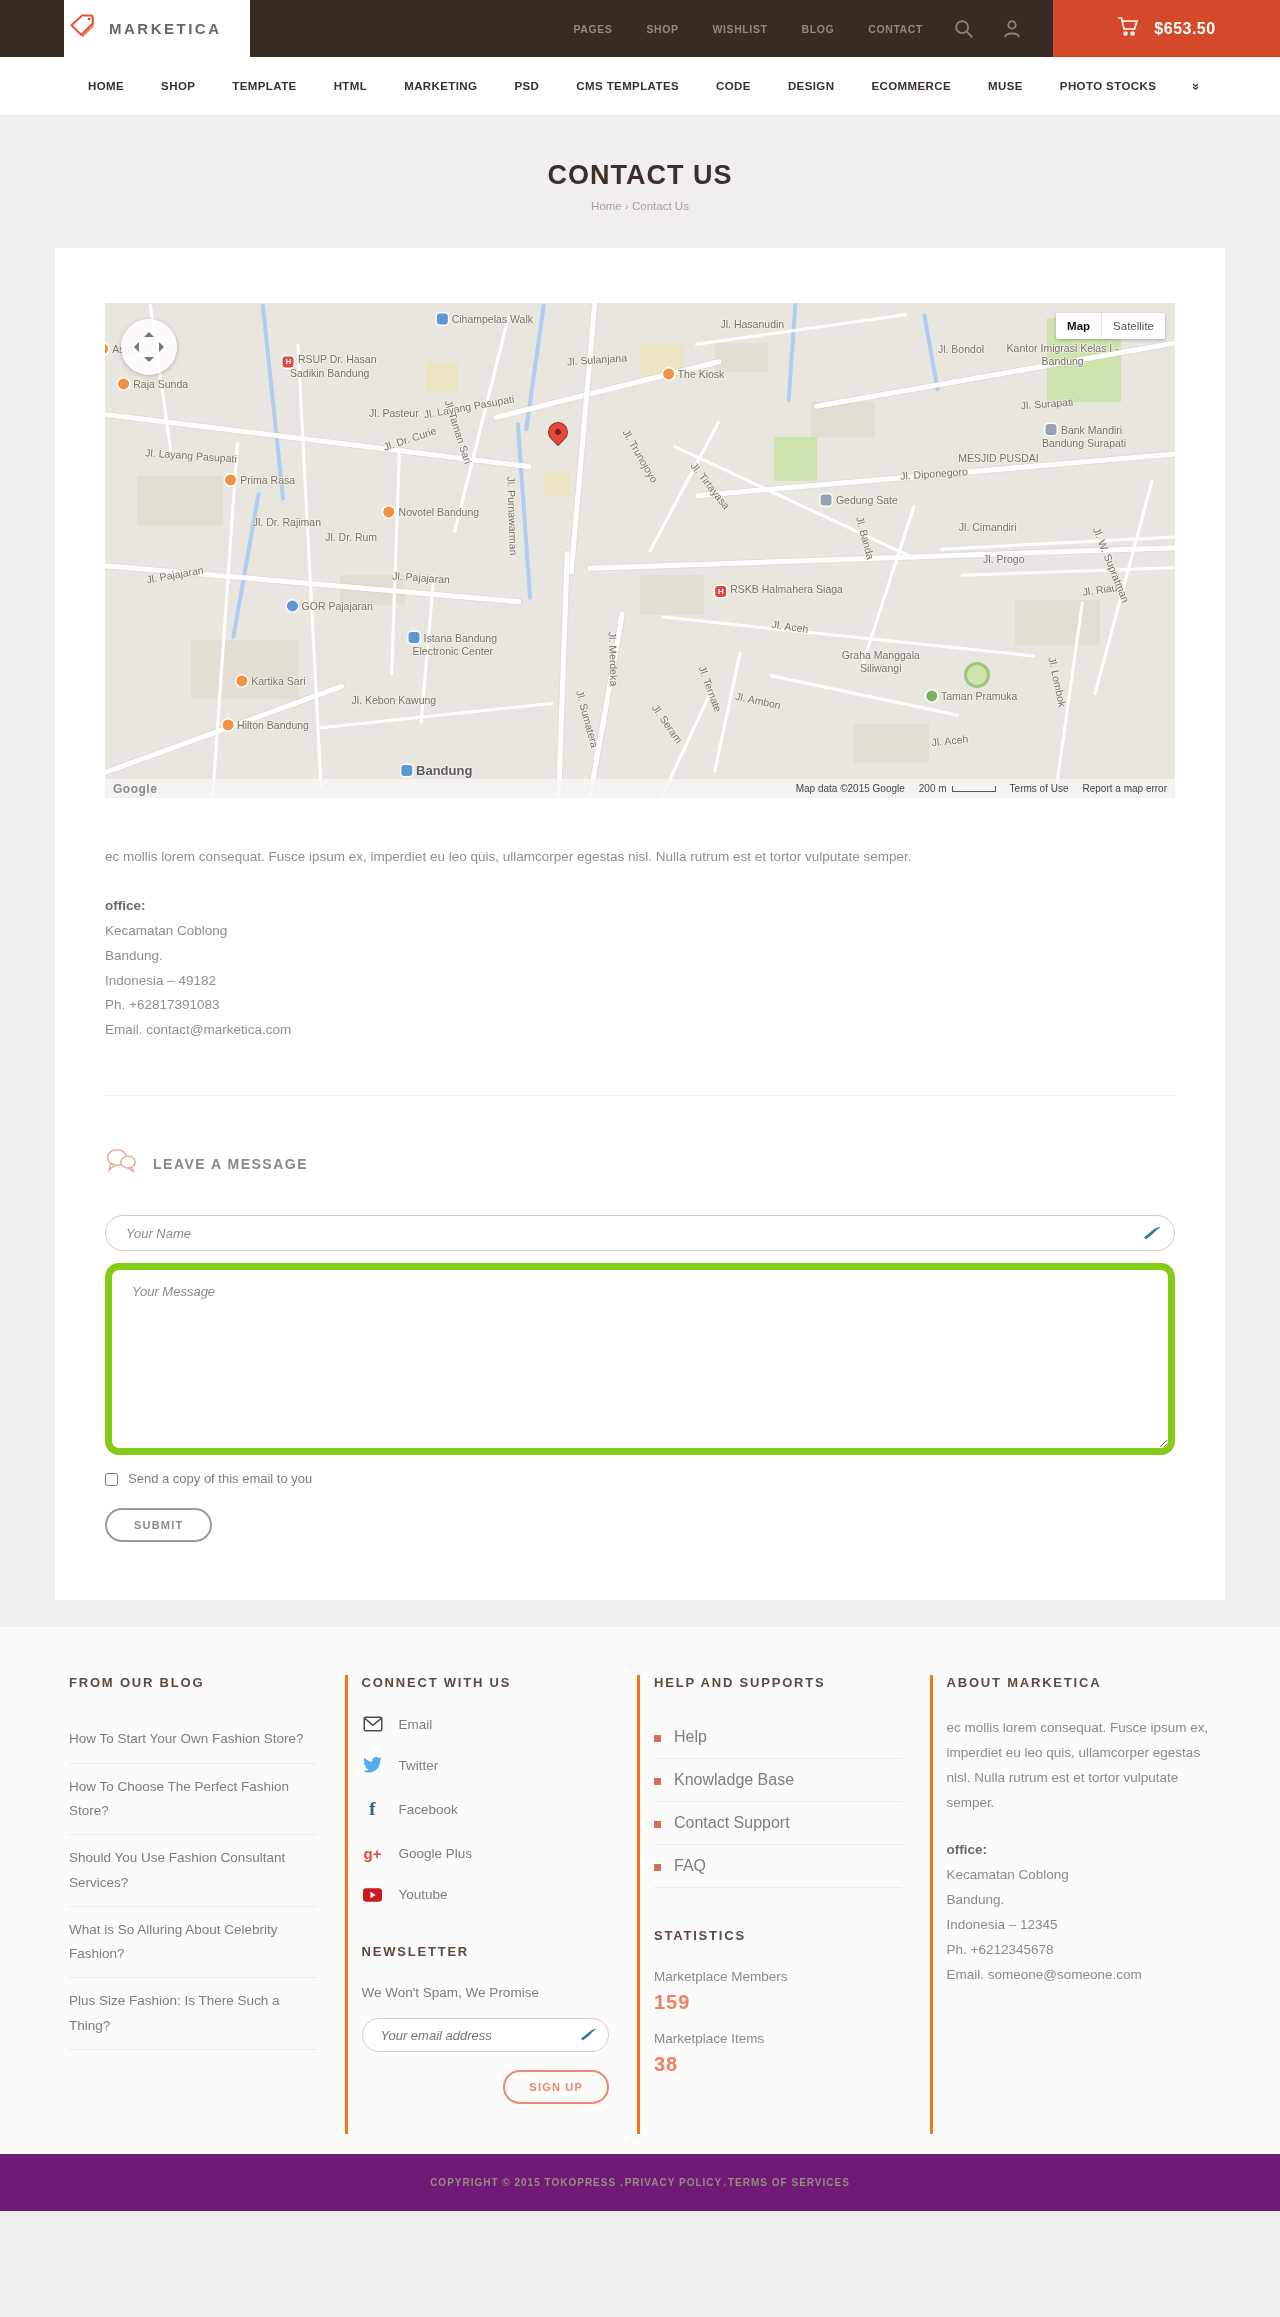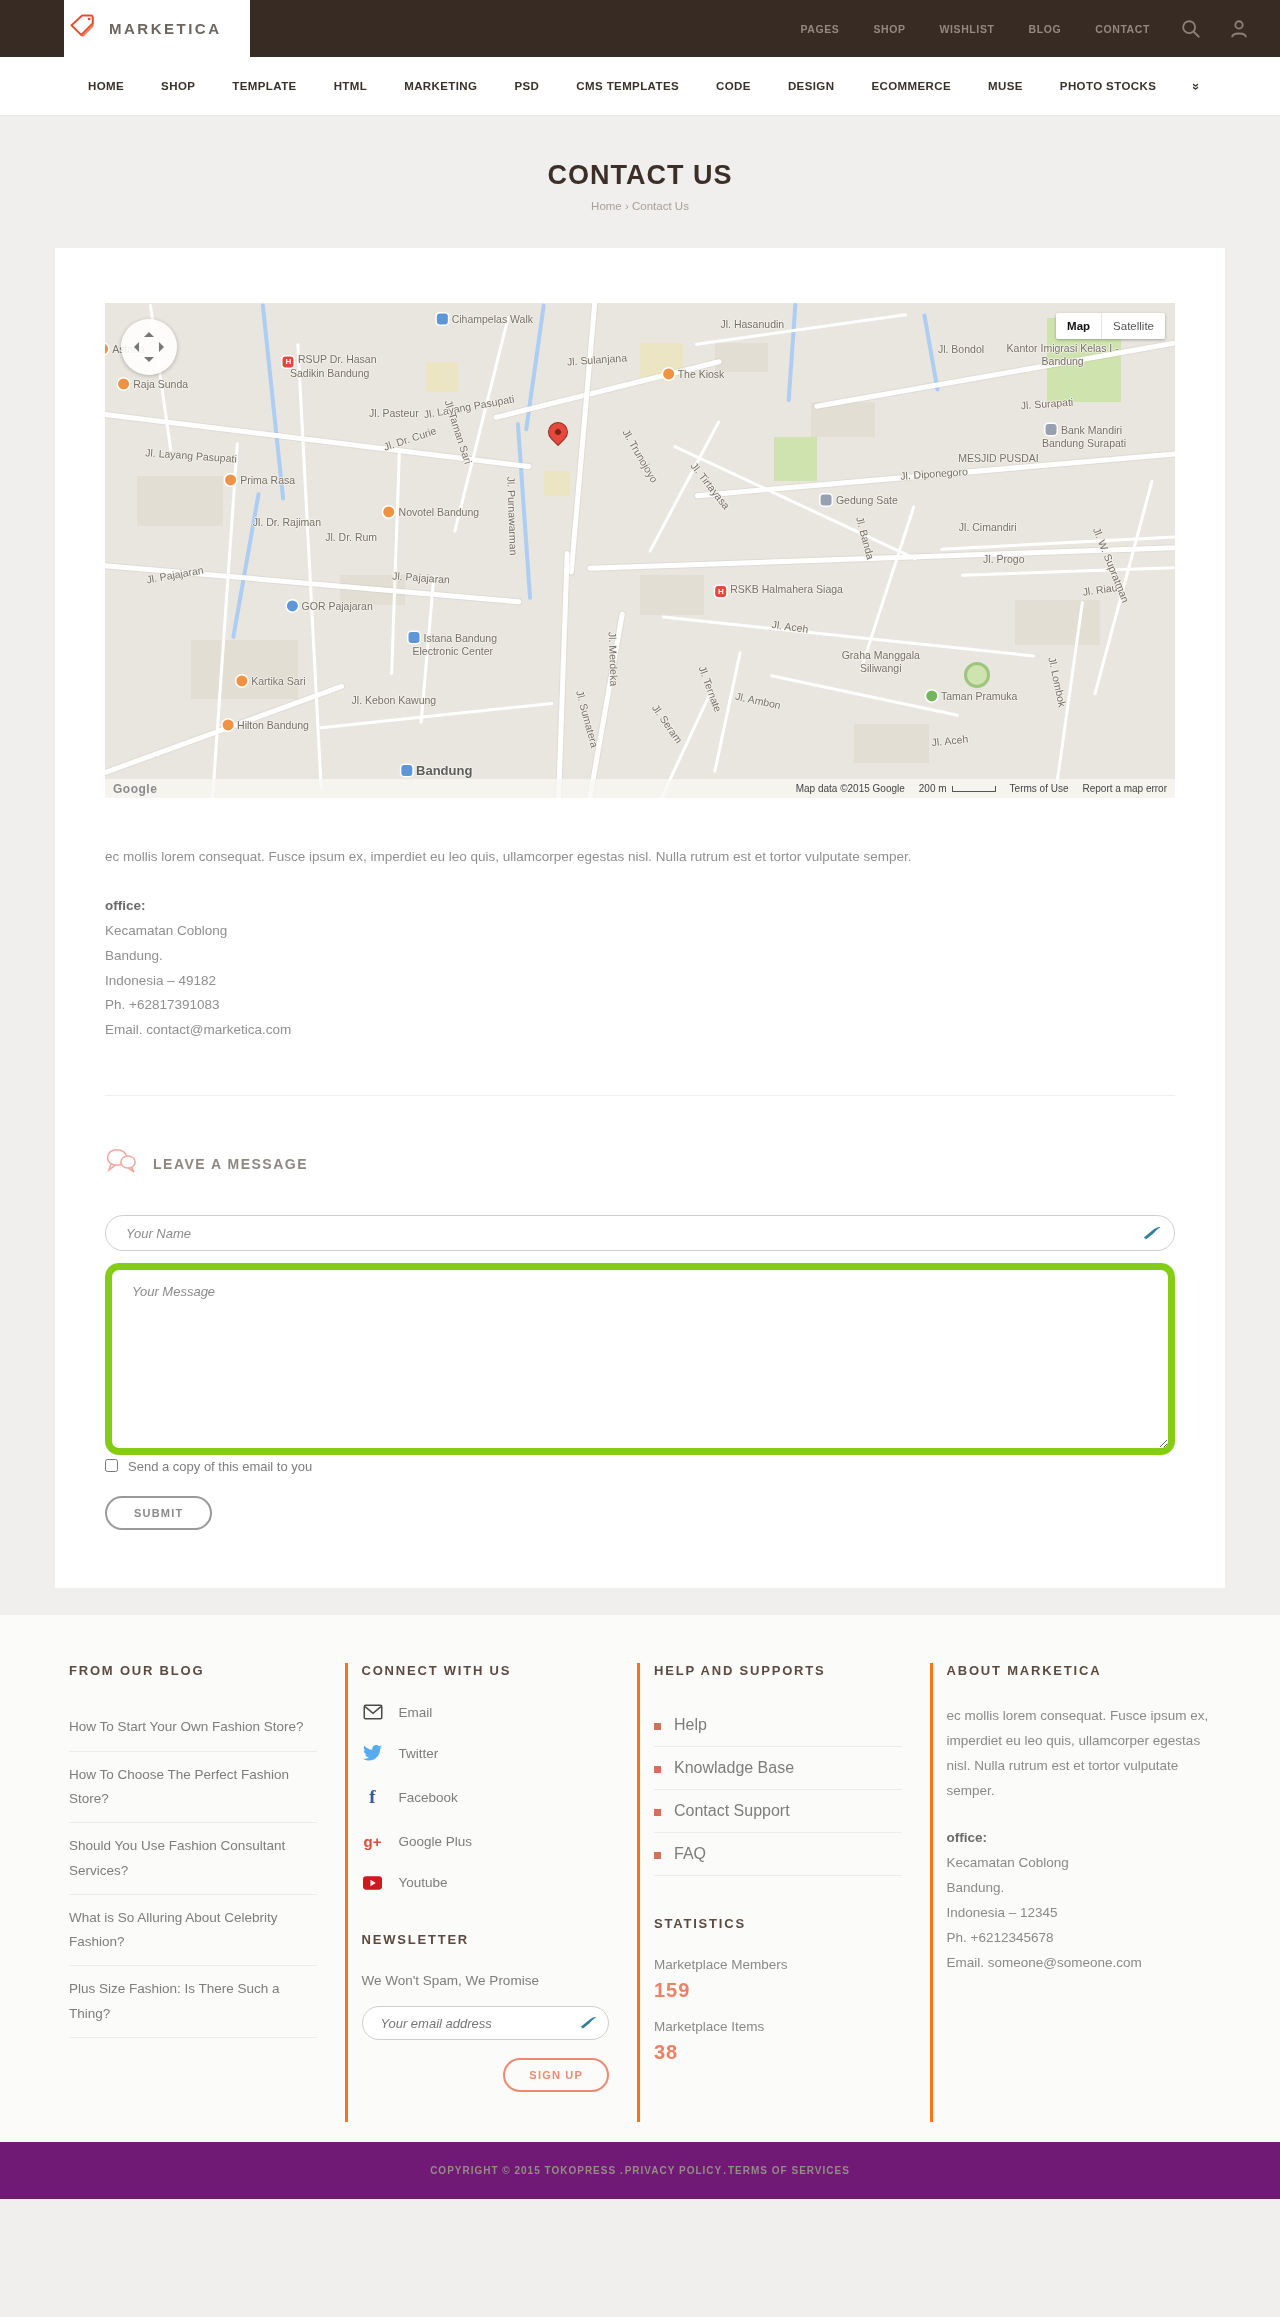--- a/index.html
+++ b/index.html
@@ -81,21 +81,21 @@
   .form-head { display: flex; align-items: center; gap: 16px; }
   .form-head-label { font-size: 14px; font-weight: bold; letter-spacing: 1.5px; color: #8d8780; }
   .field { position: relative; margin-bottom: 12px; }
   .field input { width: 100%; height: 36px; border: 1px solid #cfcfcf; border-radius: 18px; padding: 0 42px 0 20px;
     font-family: "Liberation Sans", sans-serif; font-size: 13px; font-style: italic; color: #555; outline: none; background: #fff; }
   .field input::placeholder, textarea::placeholder { color: #8a8a8a; font-style: italic; }
   .pen { position: absolute; right: 14px; top: 9px; }
   .form-fields { margin-top: 36px; }
   textarea.msg { width: 100%; height: 192px; border: 7px solid #84cc16; border-radius: 14px; padding: 14px 20px;
     font-family: "Liberation Sans", sans-serif; font-size: 13px; font-style: italic; color: #555; resize: both; outline: none; }
-  .copy-row { display: flex; align-items: flex-start; gap: 10px; font-size: 13px; color: #7d7d7d; }
+  .copy-row { margin-top: 12px; display: flex; align-items: flex-end; gap: 10px; font-size: 13px; color: #7d7d7d; }
   .copy-row input { width: 13px; height: 13px; cursor: pointer; }
   .submit-btn { margin-top: 22px; display: inline-block; background: #fff; border: 2px solid #9a9a9a; border-radius: 17px;
     padding: 9px 27px; font-family: "Liberation Sans", sans-serif; font-size: 11px; font-weight: bold; letter-spacing: 1.2px; color: #8a8a8a; cursor: pointer; }
   
   .footer { margin-top: 27px; background: #fbfbfa; padding: 48px 0 20px; }
   .foot-cols { width: 1170px; margin: 0 auto; display: grid; grid-template-columns: 1fr 1fr 1fr 1fr; }
   .fcol { padding: 0 28px 30px 14px; border-right: 3px solid #f97316; }
   .fcol:last-child { border-right: none; padding-right: 0; }
   .fcol h4 { font-size: 13px; font-weight: bold; letter-spacing: 1.8px; color: #5c4a40; margin-bottom: 26px; }
   .blog-list div { font-size: 13.5px; color: #7d7d7d; line-height: 1.8; padding: 11px 0; border-bottom: 1px solid #ececea; cursor: pointer; }
@@ -152,20 +152,30 @@
         <circle cx="10" cy="10" r="6.5"></circle>
           <path d="M15 15 L21 21"></path>
       </svg>
     </span>
     <span>
       <svg width="22" height="22" viewBox="0 0 24 24" fill="none" stroke="#8d8178" stroke-width="2">
         <circle cx="12" cy="7.5" r="4"></circle>
           <path d="M4.5 21 C4.5 15.5 19.5 15.5 19.5 21"></path>
       </svg>
     </span>
+  </div>
+  <div class="cart-block">
+    <span>
+      <svg width="24" height="22" viewBox="0 0 24 22" fill="none" stroke="#fff" stroke-width="1.7">
+        <path d="M1 2 H4.5 L7 13 H17.5 L20 5 H6"></path>
+        <circle cx="8.5" cy="17.5" r="1.4" fill="#fff"></circle>
+          <circle cx="15.5" cy="17.5" r="1.4" fill="#fff"></circle>
+      </svg>
+    </span>
+    <span class="cart-total">$653.50</span>
   </div>
 </div>
 
 <div class="mainnav">
   <a>HOME</a>
   <a>SHOP</a>
   <a>TEMPLATE</a>
   <a>HTML</a>
   <a>MARKETING</a>
   <a>PSD</a>

